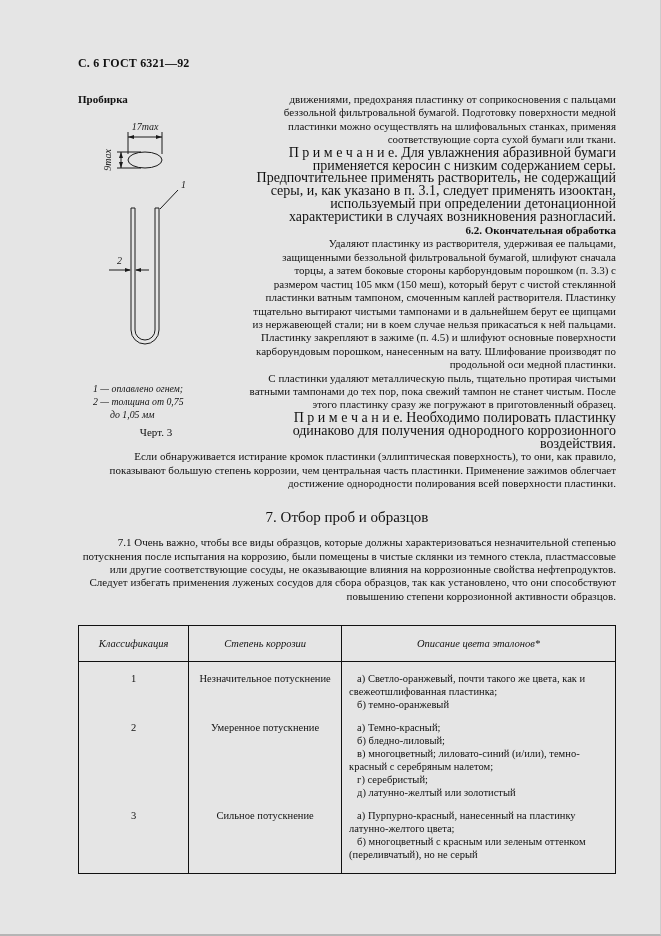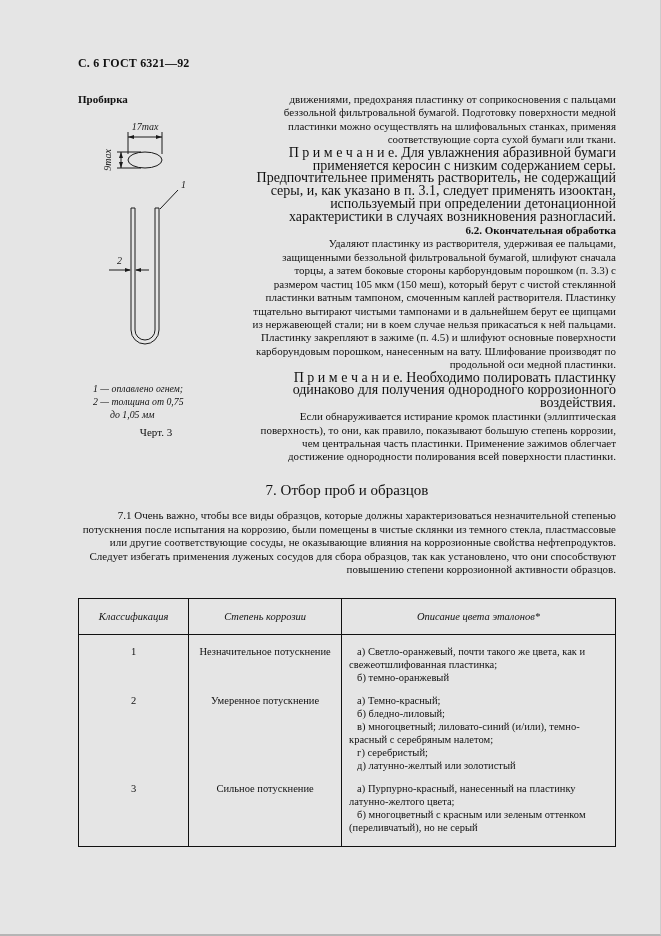--- a/index.html
+++ b/index.html
@@ -108,20 +108,21 @@
         <div>2 — толщина от 0,75</div>
         <div class="cont">до 1,05 мм</div>
       </div>
       <div class="fig-caption">Черт. 3</div>
     </div>
 
     <p class="para">движениями, предохраняя пластинку от соприкосновения с пальцами беззольной фильтровальной бумагой. Подготовку поверхности медной пластинки можно осуществлять на шлифовальных станках, применяя соответствующие сорта сухой бумаги или ткани.</p>
     <p class="para note">П р и м е ч а н и е. Для увлажнения абразивной бумаги применяется керосин с низким содержанием серы. Предпочтительнее применять растворитель, не содержащий серы, и, как указано в п. 3.1, следует применять изооктан, используемый при определении детонационной характеристики в случаях возникновения разногласий.</p>
     <p class="para subheading">6.2. Окончательная обработка</p>
     <p class="para ind">Удаляют пластинку из растворителя, удерживая ее пальцами, защищенными беззольной фильтровальной бумагой, шлифуют сначала торцы, а затем боковые стороны карборундовым порошком (п. 3.3) с размером частиц 105 мкм (150 меш), который берут с чистой стеклянной пластинки ватным тампоном, смоченным каплей растворителя. Пластинку тщательно вытирают чистыми тампонами и в дальнейшем берут ее щипцами из нержавеющей стали; ни в коем случае нельзя прикасаться к ней пальцами. Пластинку закрепляют в зажиме (п. 4.5) и шлифуют основные поверхности карборундовым порошком, нанесенным на вату. Шлифование производят по продольной оси медной пластинки.</p>
+    <p class="para ind">С пластинки удаляют металлическую пыль, тщательно протирая чистыми ватными тампонами до тех пор, пока свежий тампон не станет чистым. После этого пластинку сразу же погружают в приготовленный образец.</p>
     <p class="para note">П р и м е ч а н и е. Необходимо полировать пластинку одинаково для получения однородного коррозионного воздействия.</p>
     <p class="para ind">Если обнаруживается истирание кромок пластинки (эллиптическая поверхность), то они, как правило, показывают большую степень коррозии, чем центральная часть пластинки. Применение зажимов облегчает достижение однородности полирования всей поверхности пластинки.</p>
 
     <h3 class="section-heading">7. Отбор проб и образцов</h3>
     <p class="para ind">7.1 Очень важно, чтобы все виды образцов, которые должны характеризоваться незначительной степенью потускнения после испытания на коррозию, были помещены в чистые склянки из темного стекла, пластмассовые или другие соответствующие сосуды, не оказывающие влияния на коррозионные свойства нефтепродуктов. Следует избегать применения луженых сосудов для сбора образцов, так как установлено, что они способствуют повышению степени коррозионной активности образцов.</p>
 
     <div class="table-wrap">
       <table class="cls">
         <colgroup>
             <col class="c1">

